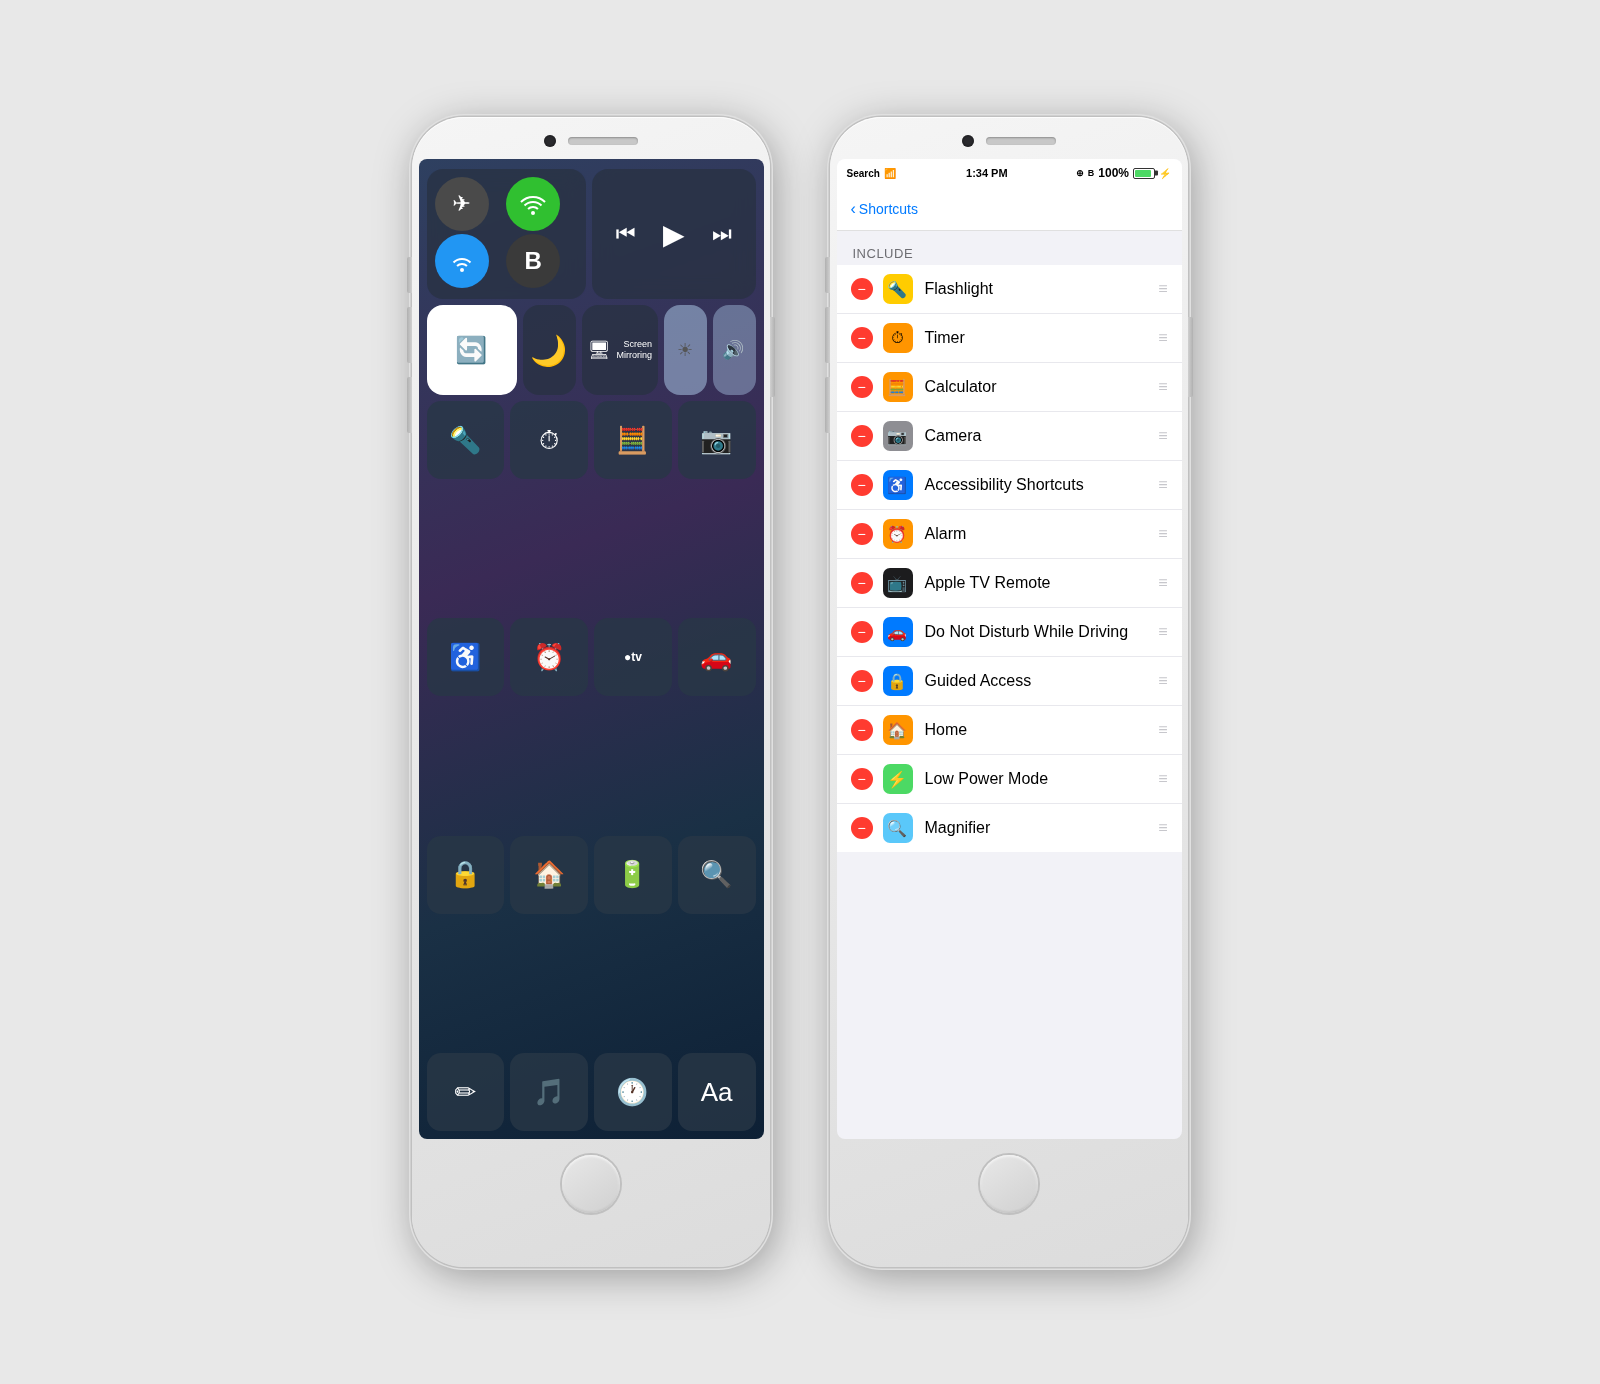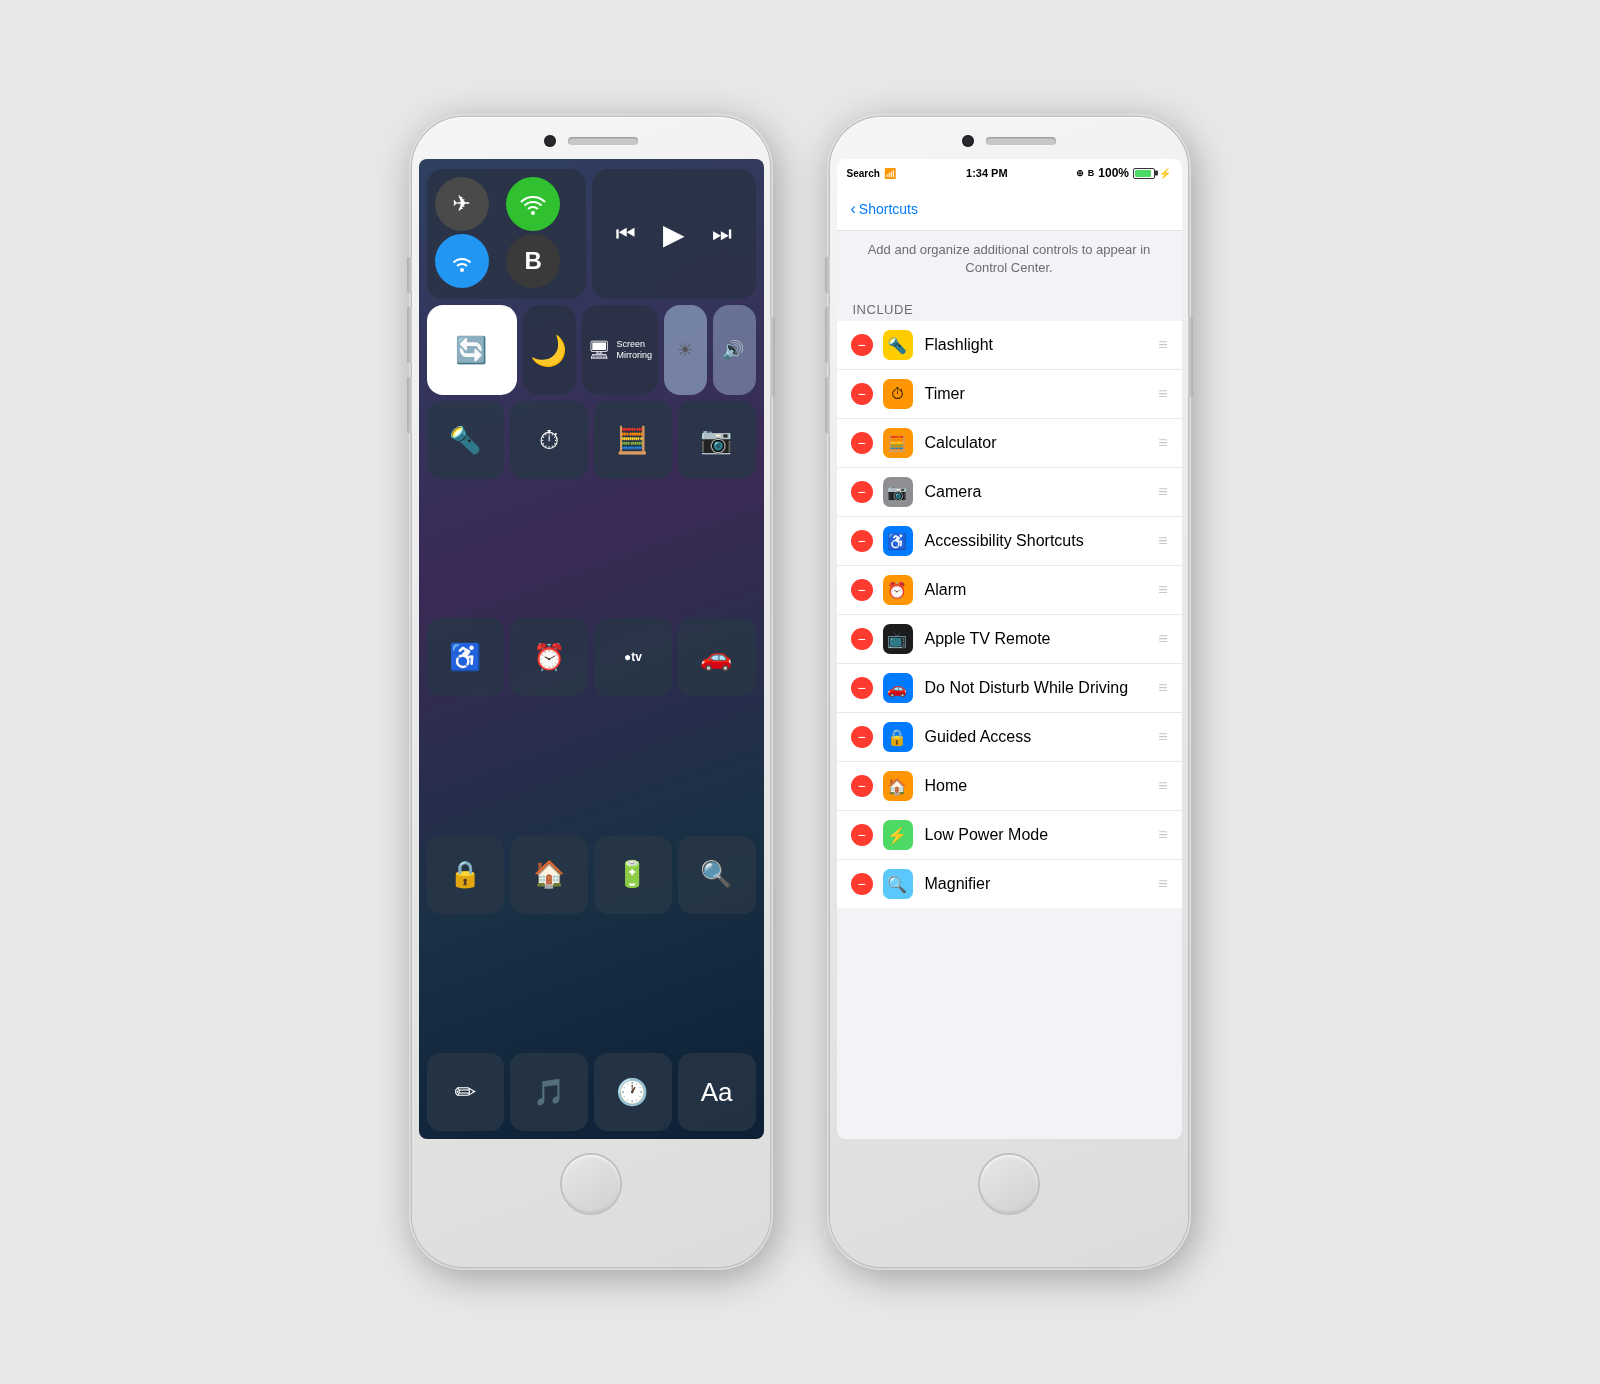--- a/index.html
+++ b/index.html
@@ -456,21 +456,21 @@
         </div>
       </div>
 
       <div class="cc-mid-row">
         <div class="cc-lock-btn">
           <span style="font-size:26px;">🔄</span>
         </div>
         <div class="cc-moon-btn">🌙</div>
         <div class="cc-screen-mirror">
           <span style="font-size:18px;">🖥</span>
-          <span style="font-size:9px;line-height:1.2;">Screen<br>Mirroring</span>
+          <span style="font-size:9px;line-height:1.2;text-align:right;">Screen<br>Mirroring</span>
         </div>
         <div class="cc-brightness" style="font-size:18px;color:#555;">☀</div>
         <div class="cc-volume" style="font-size:18px;">🔊</div>
       </div>
 
       <div class="cc-grid">
         <div class="cc-grid-btn">🔦</div>
         <div class="cc-grid-btn">⏱</div>
         <div class="cc-grid-btn">🧮</div>
         <div class="cc-grid-btn">📷</div>
@@ -533,23 +533,20 @@
       </div>
 
       <div class="nav-bar">
         <div class="back-link">
           <span style="font-size:16px;">‹</span>
           <span>Shortcuts</span>
         </div>
       </div>
 
 
-      <div style="background:#f2f2f7;padding:0;">
-        <div class="page-subtitle">Add and organize additional controls to appear in Control Center.</div>
-      </div>
 
       <div class="section-header">INCLUDE</div>
 
       <div class="list-container" id="items-list">
       <div class="list-item">
       <div class="remove-btn">−</div>
       <div class="item-icon" style="background:#ffcc00;">🔦</div>
       <span class="item-label">Flashlight</span>
       <span class="drag-handle">≡</span>
     </div>

